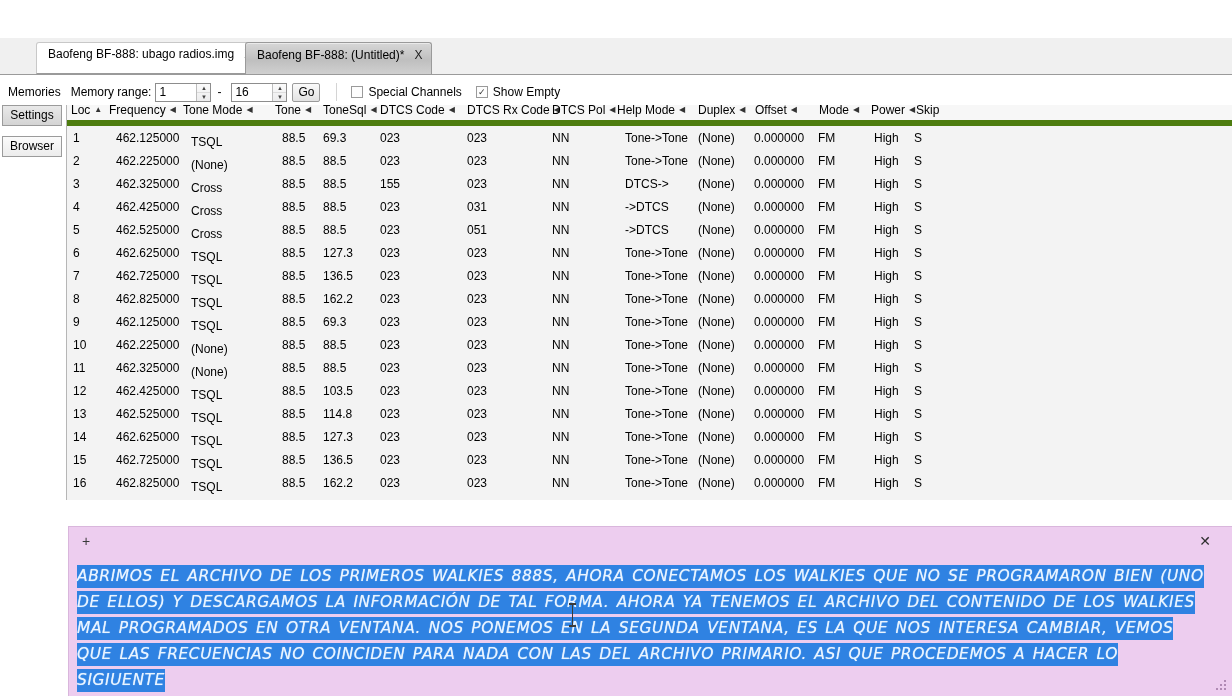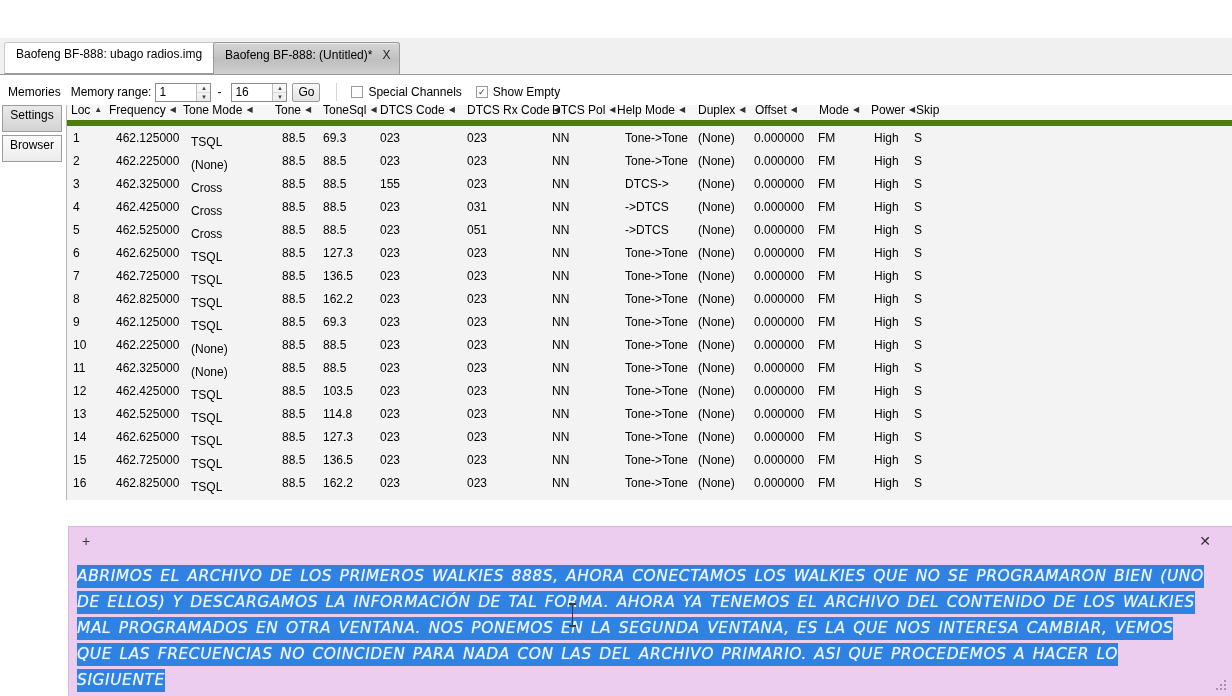--- a/index.html
+++ b/index.html
@@ -72,20 +72,21 @@
     position: absolute; bottom: 0;
     height: 32px;
     display: flex; align-items: center;
     padding: 0 9px 8px 11px;
     font-size: 12px; color: #000;
     border: 1px solid #9a9a9a;
     border-bottom: none;
     border-radius: 3px 3px 0 0;
     white-space: nowrap;
     cursor: default;
+    margin-left: 32px;
   }
   .tab.inactive {
     left: 4px;
     background: #ffffff;
     border-color: #c8c8c8;
     border-bottom: 1px solid #9a9a9a;
   }
   .tab.active {
     left: 213px;
     background: linear-gradient(#d7d7d7, #bfbfbf 55%, #d0d0d0);
@@ -160,26 +161,26 @@
   }
   .chkbox.checked::after { content: "\2713"; }
 
   
   .sidebtns {
     position: absolute; left: 2px; top: 105px;
     width: 62px;
   }
   .sidebtn {
     display: block;
-    width: 60px; height: 27px;
+    width: 60px; height: 21px;
     font-size: 12px; color: #000;
     text-align: center; line-height: 19px;
     border: 1px solid #9b9b9b;
     background: linear-gradient(#e9e9e9,#d4d4d4);
-    margin-bottom: 3px;
+    margin-bottom: 10px;
     cursor: default;
     white-space: nowrap;
   }
   .sidebtn.browser { background: linear-gradient(#fbfbfb,#ececec); }
 
   
   .grid {
     position: absolute; left: 66px; top: 105px;
     width: 1166px; height: 395px;
     background: #f3f3f3;

